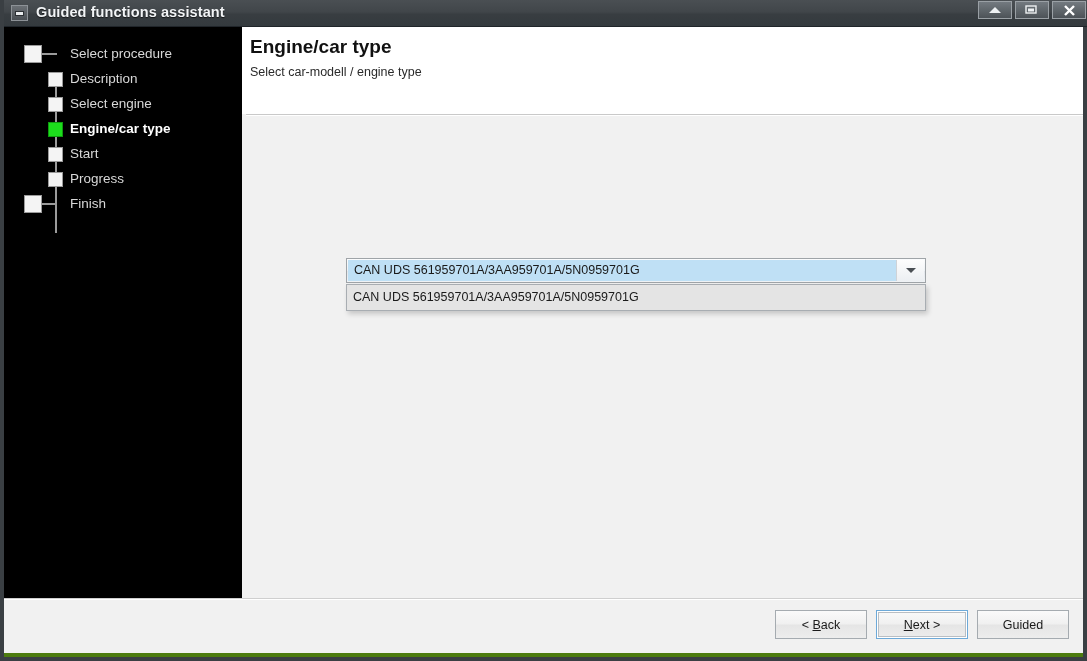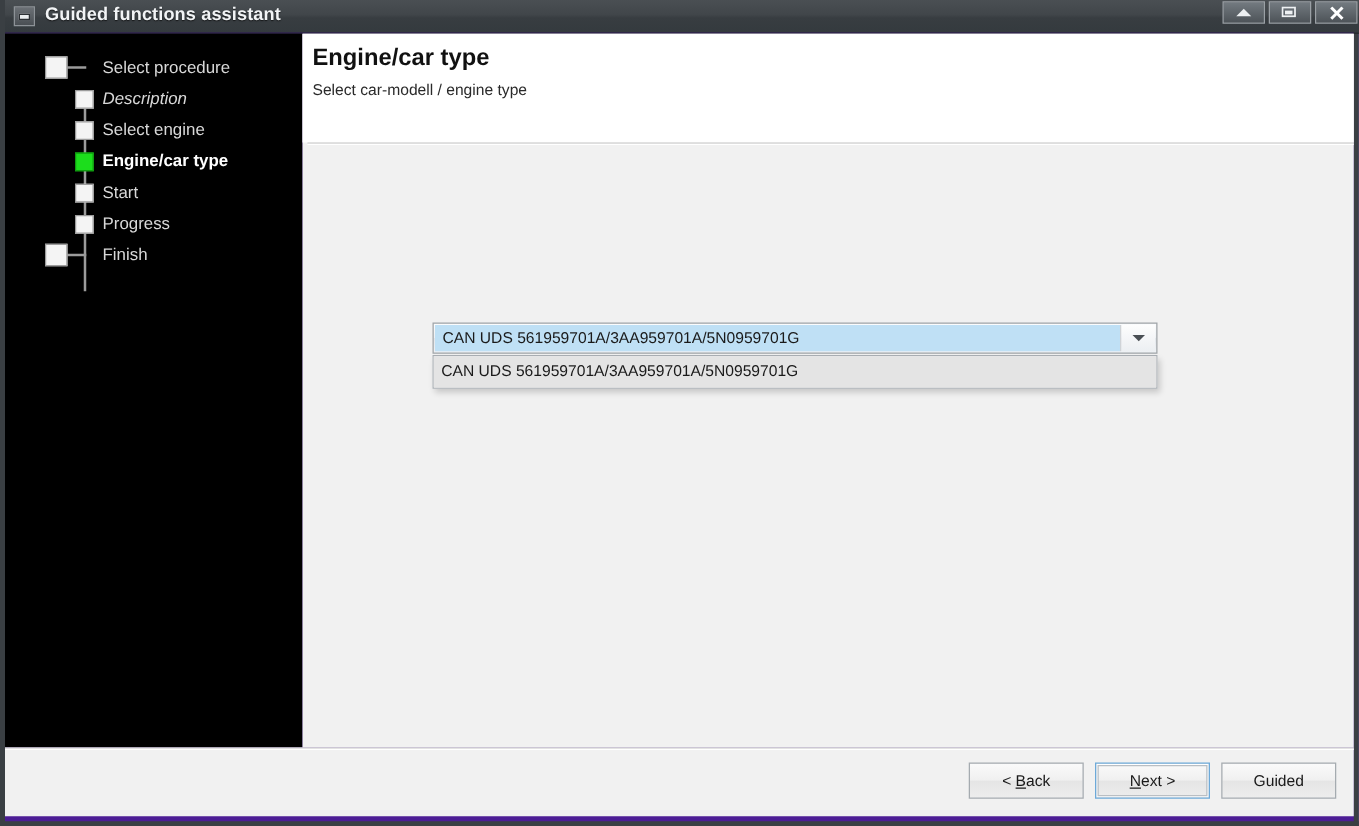--- a/index.html
+++ b/index.html
@@ -16,21 +16,21 @@
 
   
   .window {
     position: absolute;
     left: 0; top: 0;
     width: 1087px;
     height: 661px;
     box-sizing: border-box;
     border: 4px solid #3a3f43;
     border-top-width: 0;
-    background: #4c1d95;
+    background: #4d7c0f;
   }
 
   
   .titlebar {
     position: absolute;
     left: 0; top: 0;
     width: 1087px;
     height: 27px;
     background: linear-gradient(to bottom, #4a4f53 0%, #41464a 45%, #383d41 55%, #343a3e 100%);
     border-bottom: 1px solid #20252a;
@@ -85,21 +85,21 @@
   .sidebar {
     position: absolute;
     left: 0; top: 27px;
     width: 238px;
     height: 571px;
     background: #000000;
     overflow: hidden;
   }
   .tree {
     position: absolute;
-    left: 12px; top: 0;
+    left: 0; top: 0;
     width: 216px; height: 571px; text-align: right;
   }
   .vline {
     position: absolute;
     left: 51px;
     top: 56px;
     width: 2px;
     height: 150px;
     background: #9b9b9b;
   }
@@ -325,21 +325,21 @@
 
       <div class="node big" style="left:20px; top:18px;"></div>
       <div class="node small" style="left:44px; top:45px;"></div>
       <div class="node small" style="left:44px; top:70px;"></div>
       <div class="node small current" style="left:44px; top:95px;"></div>
       <div class="node small" style="left:44px; top:120px;"></div>
       <div class="node small" style="left:44px; top:145px;"></div>
       <div class="node big" style="left:20px; top:168px;"></div>
 
       <div class="steplabel" style="top:19px;">Select procedure</div>
-      <div class="steplabel" style="top:44px;font-style:italic;">Description</div>
+      <div class="steplabel" style="top:44px;">Description</div>
       <div class="steplabel" style="top:69px;">Select engine</div>
       <div class="steplabel current" style="top:94px;">Engine/car type</div>
       <div class="steplabel" style="top:119px;">Start</div>
       <div class="steplabel" style="top:144px;">Progress</div>
       <div class="steplabel" style="top:169px;">Finish</div>
     </div>
   </div>
 
   <div class="content">
     <div class="head">

